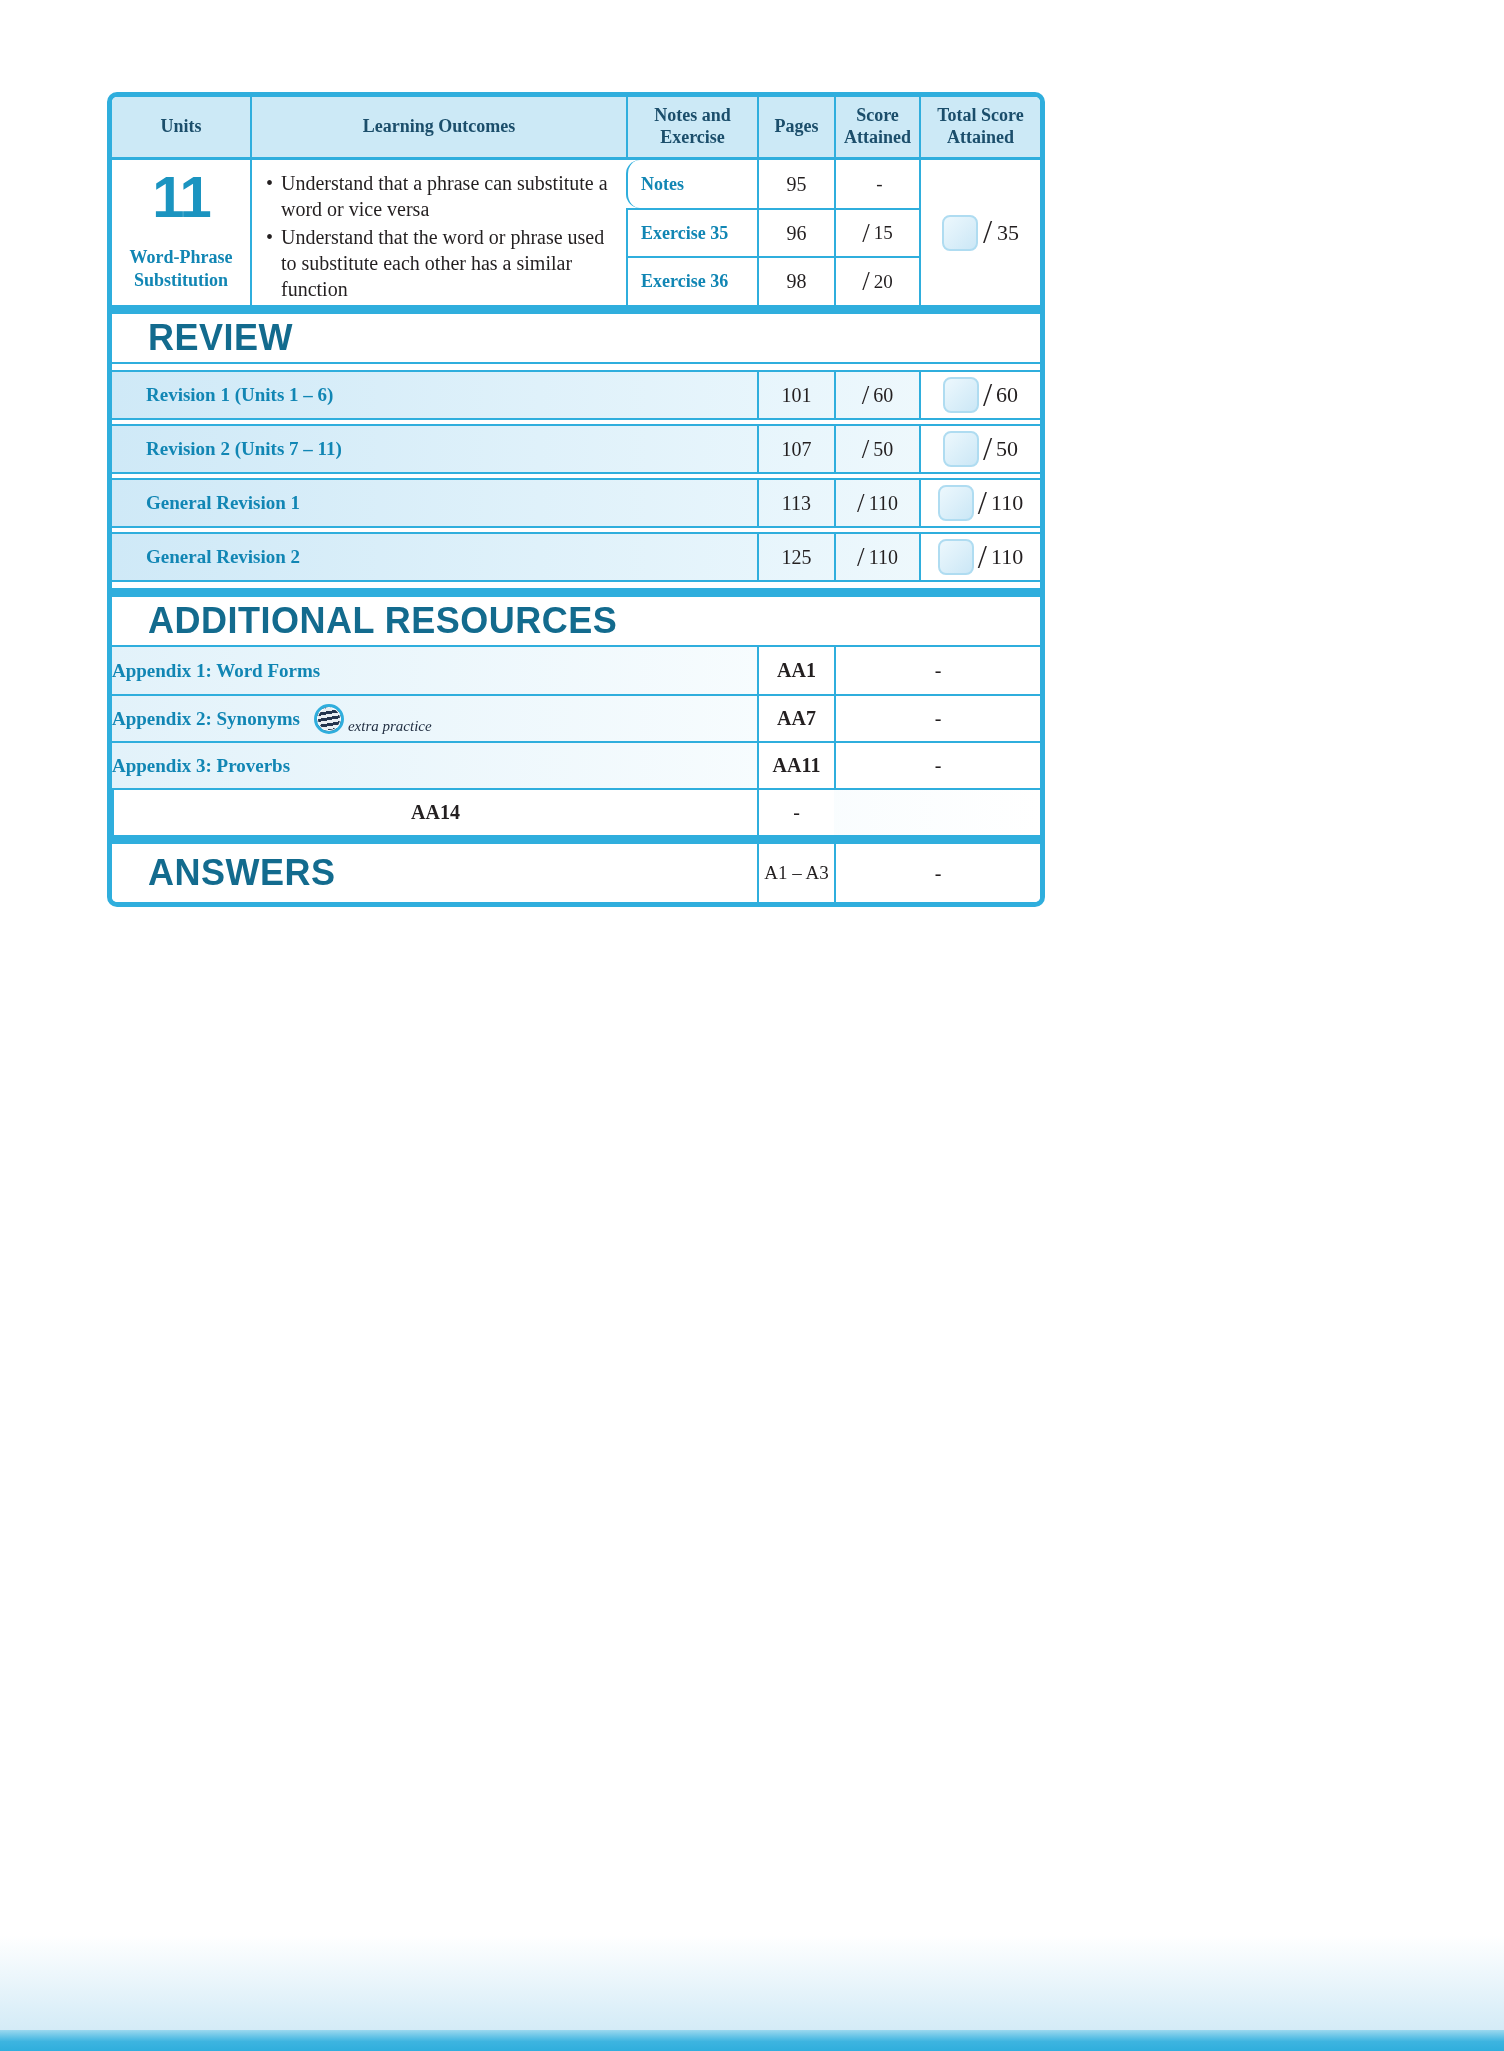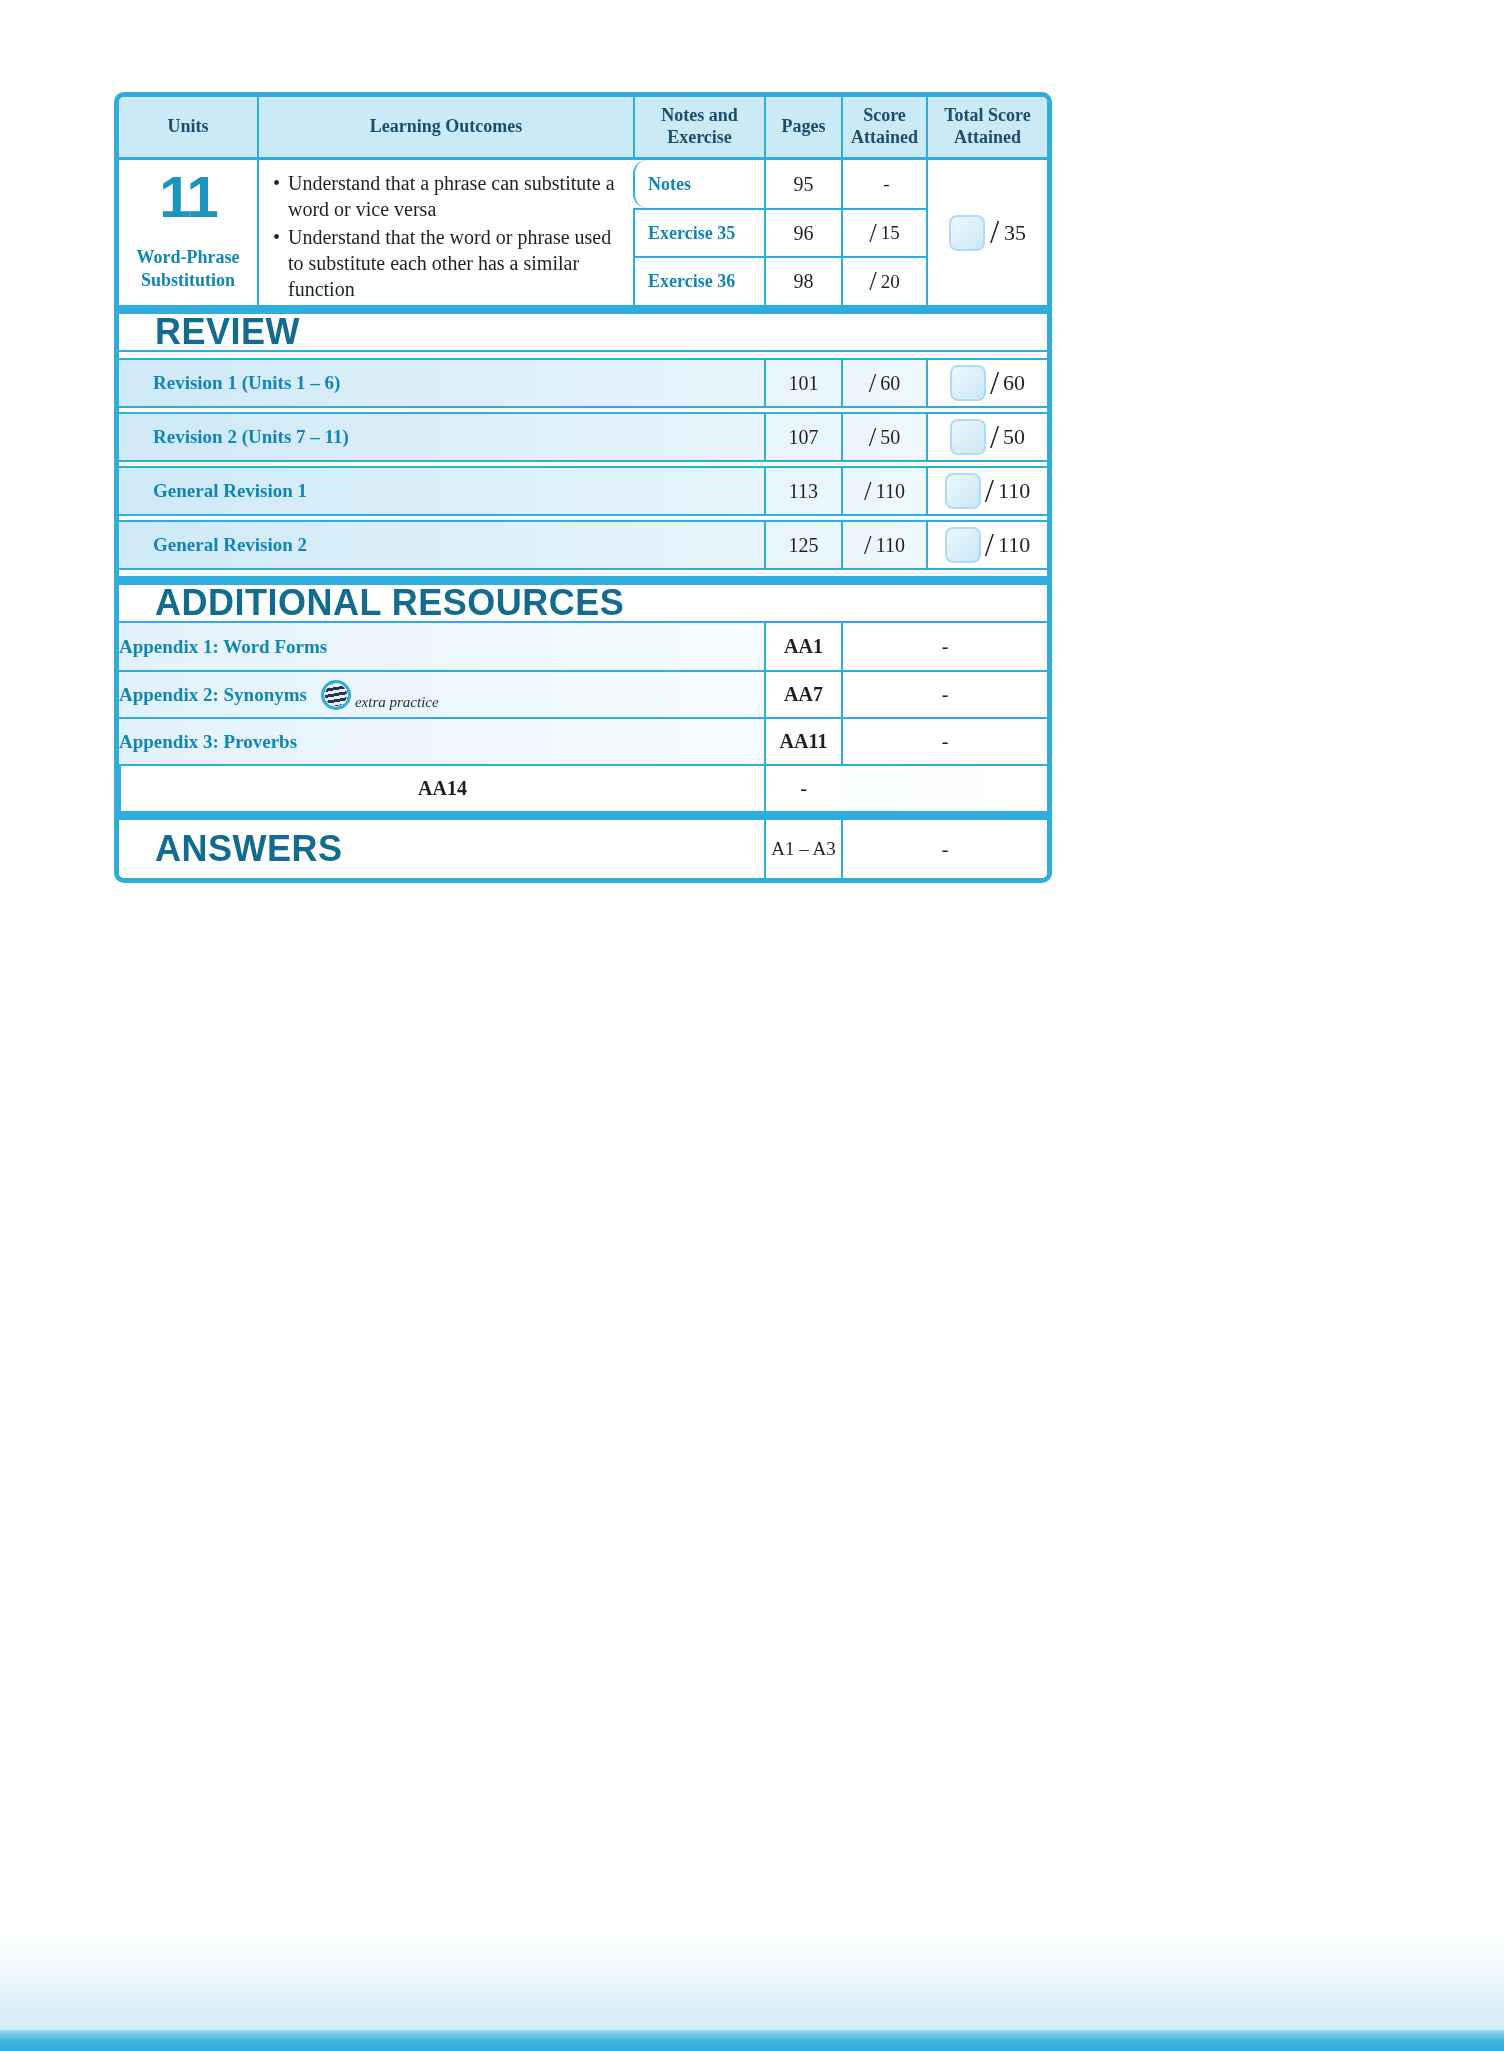--- a/index.html
+++ b/index.html
@@ -11,21 +11,21 @@
     --head-text:#1B4E6B;
     --ink:#231F20;
   }
   *{box-sizing:border-box;}
   html,body{margin:0;padding:0;}
   body{
     width:1504px;height:2051px;position:relative;background:#ffffff;
     font-family:"Liberation Serif", serif;color:var(--ink);
   }
   .toc{
-    position:absolute;left:114px;top:92px;width:938px;
+    position:absolute;left:107px;top:92px;width:938px;
     border:5px solid var(--border);border-radius:10px;background:#fff;overflow:hidden;
   }
   .cols6{display:grid;grid-template-columns:138px 376px 131px 77px 85px 121px;}
   
   .header-row{background:var(--header-bg);border-bottom:3px solid var(--border);}
   .hcell{
     display:flex;align-items:center;justify-content:center;text-align:center;
     font-weight:bold;font-size:18px;line-height:1.2;color:var(--head-text);
     padding:8px 4px;min-height:60px;
   }
@@ -46,21 +46,21 @@
   .row2{border-top:2px solid var(--border);}
   .slash-sm{font-size:27px;line-height:1;font-weight:400;}
   .total-cell{grid-column:6;grid-row:1/4;border-left:2px solid var(--border);
               display:flex;align-items:center;justify-content:center;gap:5px;background:#fff;}
   .score-box{width:36px;height:36px;border-radius:8px;border:2px solid #AFDCF1;
              background:linear-gradient(135deg,#EDF8FD,#CBE7F6);flex:0 0 auto;}
   .slash-lg{font-size:33px;line-height:1;font-weight:400;}
   .total-num{font-size:22px;}
   
   .thick-divider{height:4px;background:#fff;border-top:5px solid var(--border);border-bottom:4px solid var(--border);}
-  .band{display:flex;align-items:center;height:38px;padding-left:36px;border-bottom:2px solid var(--border);background:#fff;
+  .band{display:flex;align-items:center;height:50px;padding-left:36px;border-bottom:2px solid var(--border);background:#fff;
         font-family:"Liberation Sans",sans-serif;font-weight:700;font-size:36px;letter-spacing:.5px;color:var(--section);}
   
   .review-rows{padding:2px 0;}
   .review-row{display:grid;grid-template-columns:645px 77px 85px 121px;height:50px;
               border-top:2px solid var(--border);border-bottom:2px solid var(--border);margin:4px 0;
               background:linear-gradient(to right,#CFE9F7 0%,#E9F6FC 75%,#F3FAFD 100%);}
   .rv-label{display:flex;align-items:center;padding-left:34px;font-weight:bold;font-size:19px;color:var(--teal);}
   .rv-page{display:flex;align-items:center;justify-content:center;border-left:2px solid var(--border);font-size:20px;}
   .rv-score{display:flex;align-items:center;justify-content:center;gap:4px;border-left:2px solid var(--border);font-size:20px;}
   .rv-total{display:flex;align-items:center;justify-content:center;gap:4px;border-left:2px solid var(--border);background:#fff;font-size:22px;}

